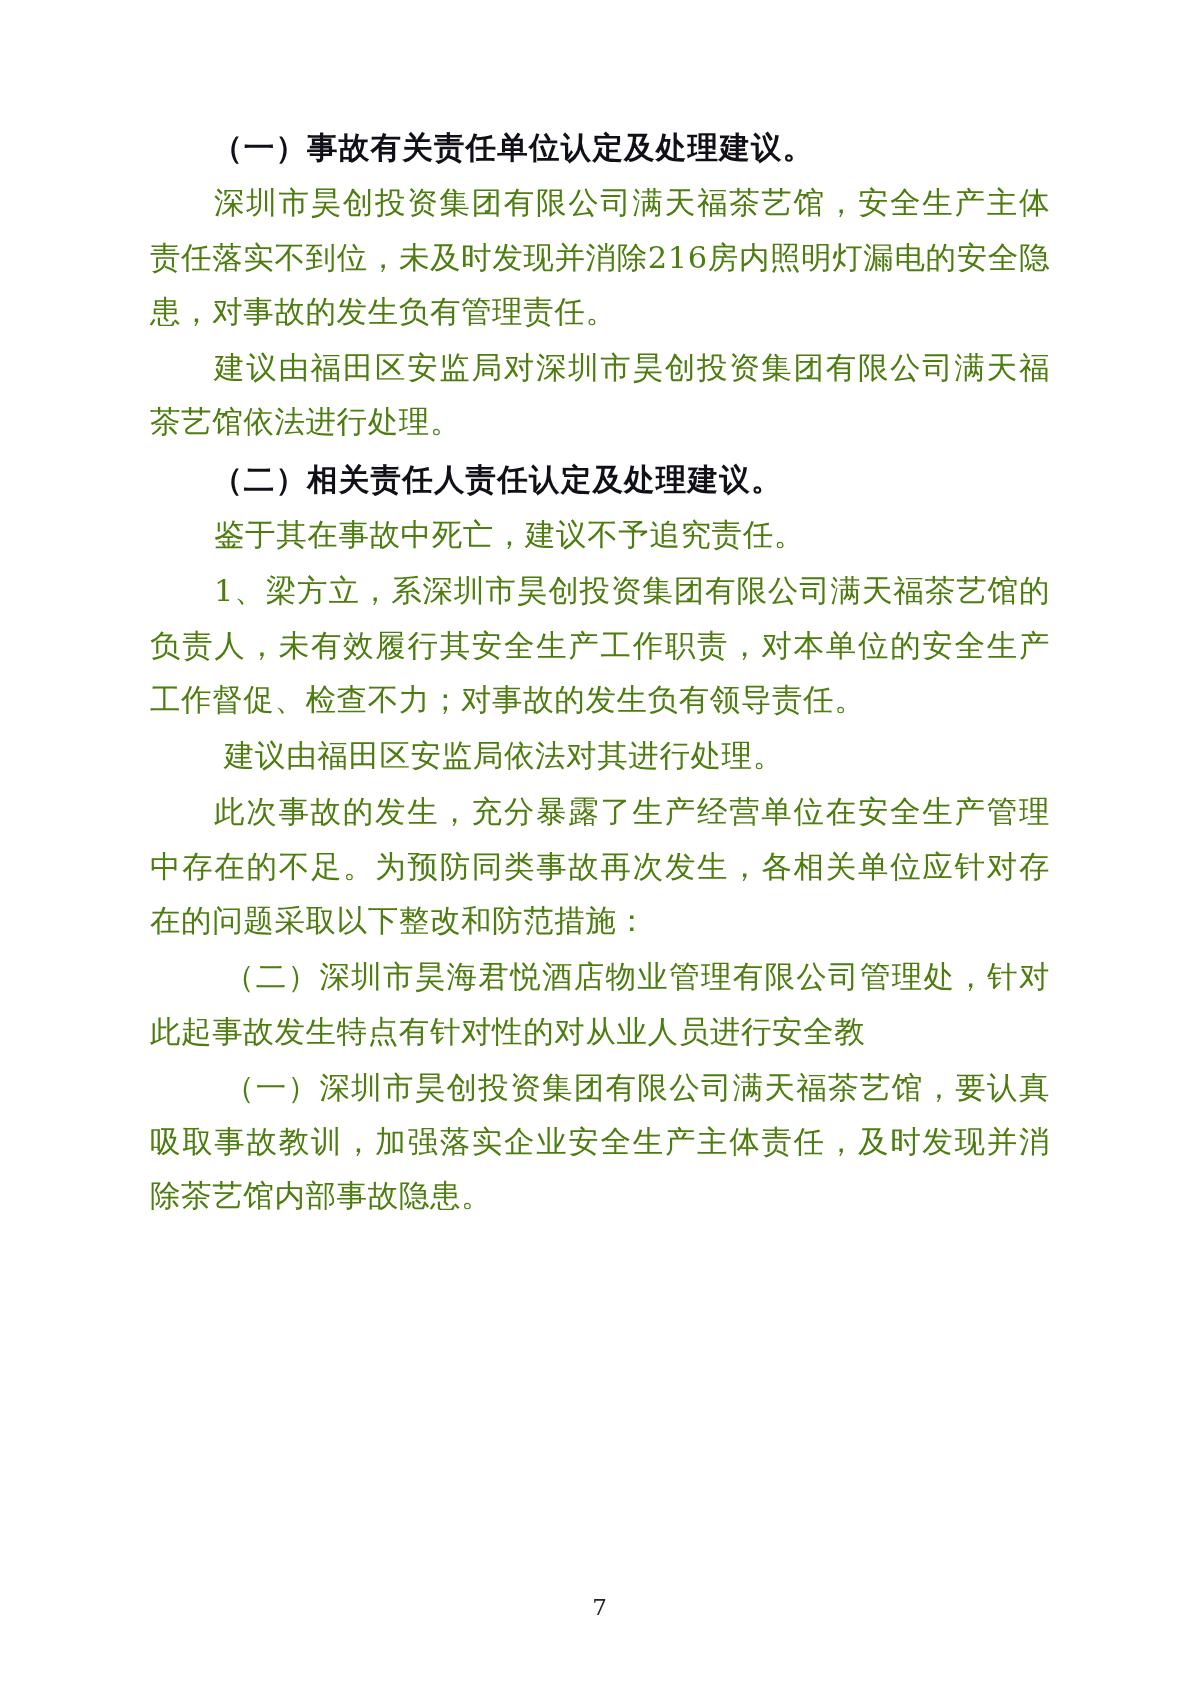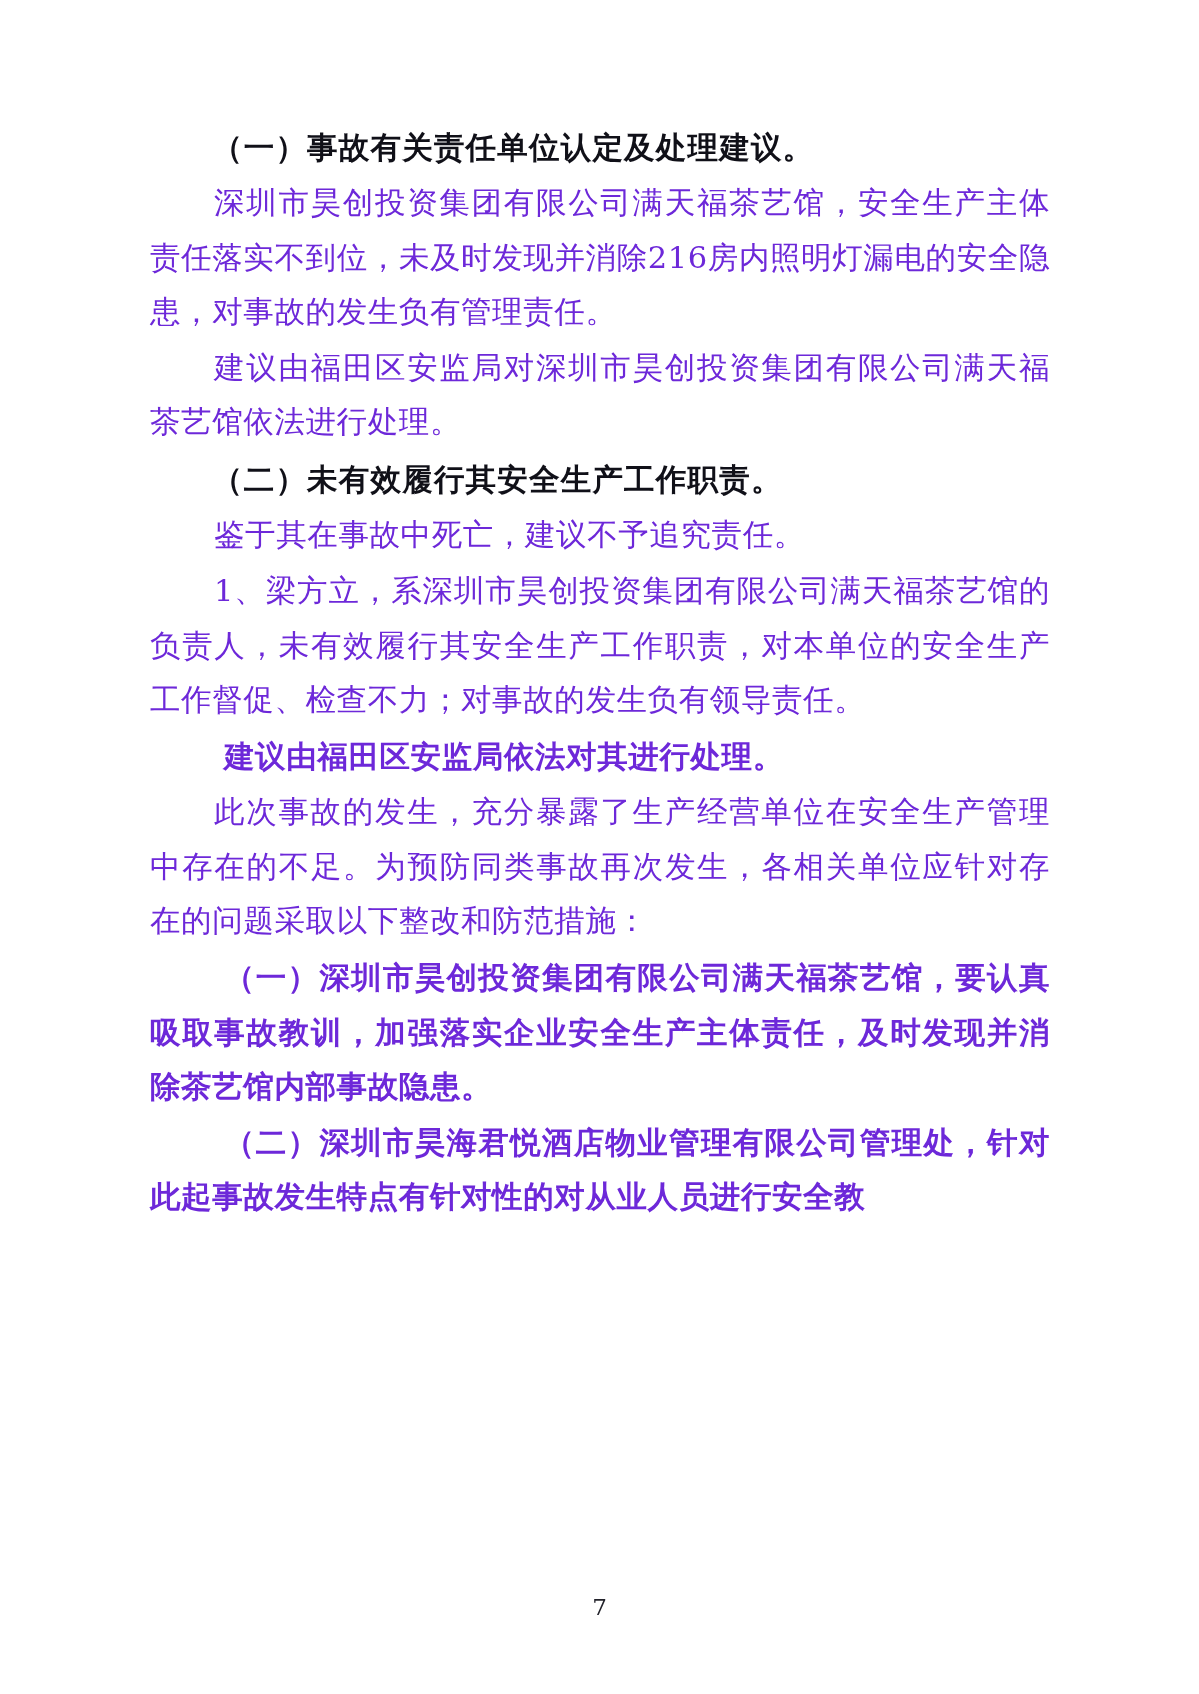--- a/index.html
+++ b/index.html
@@ -25,28 +25,27 @@
     width: 900px;
     margin: 0 auto;
   }
   p {
     margin: 0 0 2px 0;
     font-size: 30.5px;
     line-height: 1.78;
     letter-spacing: 0.6px;
     text-align: justify;
     text-justify: inter-character;
-    color: #6d28d9;
+    color: #4d7c0f;
   }
   p.indent {
     text-indent: 64px;
   }
   p.indent2 {
     text-indent: 74px;
-    font-weight: bold;
   }
   p.heading {
     font-weight: bold;
     text-indent: 62px;
     letter-spacing: 1.2px;
     color: #101018;
   }
   p.heading-six {
     font-weight: bold;
     text-indent: 58px;
@@ -68,32 +67,32 @@
 
 <div class="page">
   <div class="doc-body">
 
     <p class="heading">（一）事故有关责任单位认定及处理建议。</p>
 
     <p class="indent">深圳市昊创投资集团有限公司满天福茶艺馆，安全生产主体责任落实不到位，未及时发现并消除216房内照明灯漏电的安全隐患，对事故的发生负有管理责任。</p>
 
     <p class="indent">建议由福田区安监局对深圳市昊创投资集团有限公司满天福茶艺馆依法进行处理。</p>
 
-    <p class="heading">（二）未有效履行其安全生产工作职责。</p>
+    <p class="heading">（二）相关责任人责任认定及处理建议。</p>
 
 
     <p class="indent">鉴于其在事故中死亡，建议不予追究责任。</p>
 
     <p class="indent">1、梁方立，系深圳市昊创投资集团有限公司满天福茶艺馆的负责人，未有效履行其安全生产工作职责，对本单位的安全生产工作督促、检查不力；对事故的发生负有领导责任。</p>
 
     <p class="indent2">建议由福田区安监局依法对其进行处理。</p>
 
 
     <p class="indent">此次事故的发生，充分暴露了生产经营单位在安全生产管理中存在的不足。为预防同类事故再次发生，各相关单位应针对存在的问题采取以下整改和防范措施：</p>
 
+    <p class="indent2">（二）深圳市昊海君悦酒店物业管理有限公司管理处，针对此起事故发生特点有针对性的对从业人员进行安全教</p>
+
     <p class="indent2">（一）深圳市昊创投资集团有限公司满天福茶艺馆，要认真吸取事故教训，加强落实企业安全生产主体责任，及时发现并消除茶艺馆内部事故隐患。</p>
-
-    <p class="indent2">（二）深圳市昊海君悦酒店物业管理有限公司管理处，针对此起事故发生特点有针对性的对从业人员进行安全教</p>
 
   </div>
 
   <div class="page-number">7</div>
 </div>
 
 </body></html>

